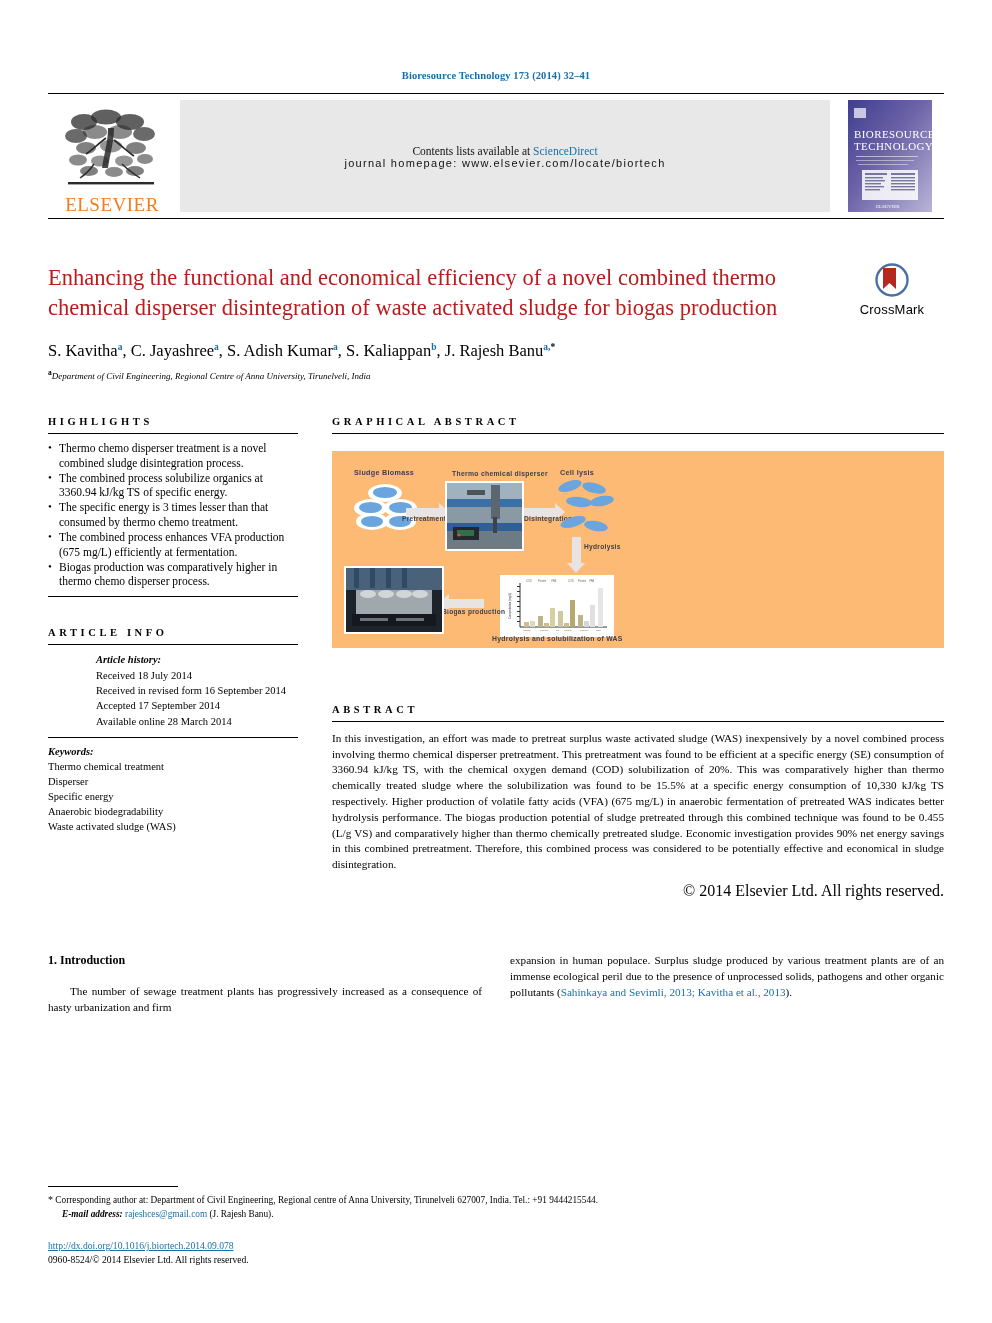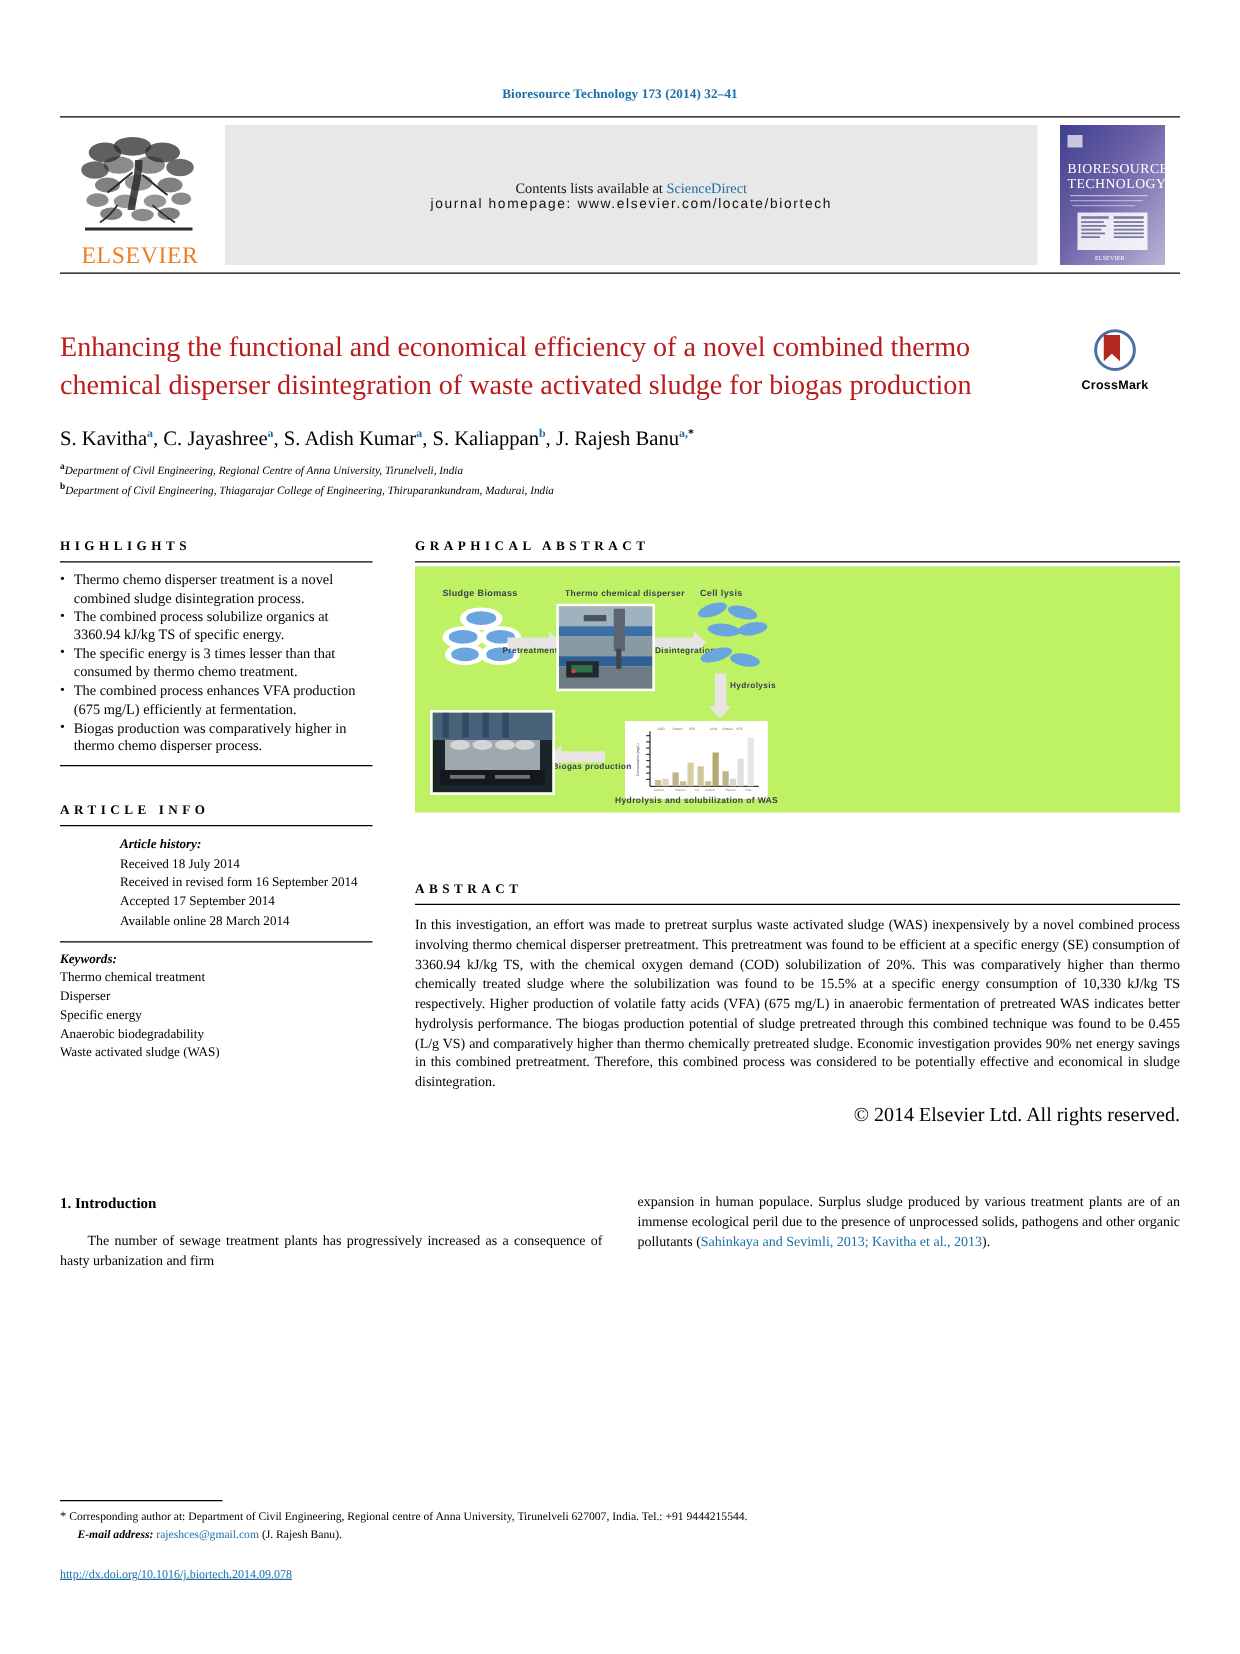--- a/index.html
+++ b/index.html
@@ -113,22 +113,22 @@
   }
   .crossmark {
     position: absolute;
     right: 0;
     top: 0;
     width: 104px;
     text-align: center;
   }
   .crossmark-label {
     font-family: "Liberation Sans", sans-serif;
-    font-size: 10px;
-    font-weight: bold;
+    font-size: 13px;
+    font-weight: normal;
     letter-spacing: .2px;
     margin-top: 1px;
   }
 
   .authors {
     margin-top: 18px;
     font-size: 16.5px;
     font-family: "Liberation Serif", serif;
   }
   .authors sup { color: #1a6fa8; font-size: 9.5px; font-weight:bold; }
@@ -188,22 +188,22 @@
   }
   .info-body .ital { font-style: italic; font-weight: bold; }
   .kw-body {
     font-size: 10.5px;
     line-height: 1.42;
     padding-top: 7px;
   }
   .kw-body .ital { font-style: italic; font-weight: bold; }
 
   .ga-box {
-    margin-top: 3px;
-    background: #bef264;
+    margin-top: 17px;
+    background: #fdba74;
     width: 100%;
     height: 197px;
     position: relative;
     overflow: hidden;
   }
 
   .abstract-body {
     font-size: 11.2px;
     line-height: 1.41;
     text-align: justify;
@@ -416,23 +416,20 @@
       <div class="crossmark-label">CrossMark</div>
     </div>
   </div>
 
   <div class="authors">
     <span><span>S. Kavitha</span><sup>a</sup></span><span>, </span><span><span>C. Jayashree</span><sup>a</sup></span><span>, </span><span><span>S. Adish Kumar</span><sup>a</sup></span><span>, </span><span><span>S. Kaliappan</span><sup>b</sup></span><span>, </span><span><span>J. Rajesh Banu</span><sup>a,</sup><sup class="star">*</sup></span>
   </div>
 
   <div class="affil">
     <sup>a</sup><span>Department of Civil Engineering, Regional Centre of Anna University, Tirunelveli, India</span>
-  </div>
-  <div class="affil" style="margin-top:1px">
-    <sup>b</sup><span>Department of Civil Engineering, Thiagarajar College of Engineering, Thiruparankundram, Madurai, India</span>
   </div>
 
   <div class="cols">
 
     <div class="col-left">
 
       <div class="sec-head">HIGHLIGHTS</div>
       <div class="rule"></div>
       <ul class="highlights">
         <li>Thermo chemo disperser treatment is a novel combined sludge disintegration process.</li>
@@ -619,16 +616,17 @@
       <span class="star">*</span>
       <span>Corresponding author at: Department of Civil Engineering, Regional centre of Anna University, Tirunelveli 627007, India. Tel.: +91 9444215544.</span>
       <div style="padding-left:14px">
         <span class="ital">E-mail address:</span>
         <span class="link">rajeshces@gmail.com</span>
         <span>(J. Rajesh Banu).</span>
       </div>
     </div>
     <div class="doi-block">
       <div class="doi-link">http://dx.doi.org/10.1016/j.biortech.2014.09.078</div>
+      <div>0960-8524/© 2014 Elsevier Ltd. All rights reserved.</div>
     </div>
   </div>
 
 </div>
 
 </body></html>

